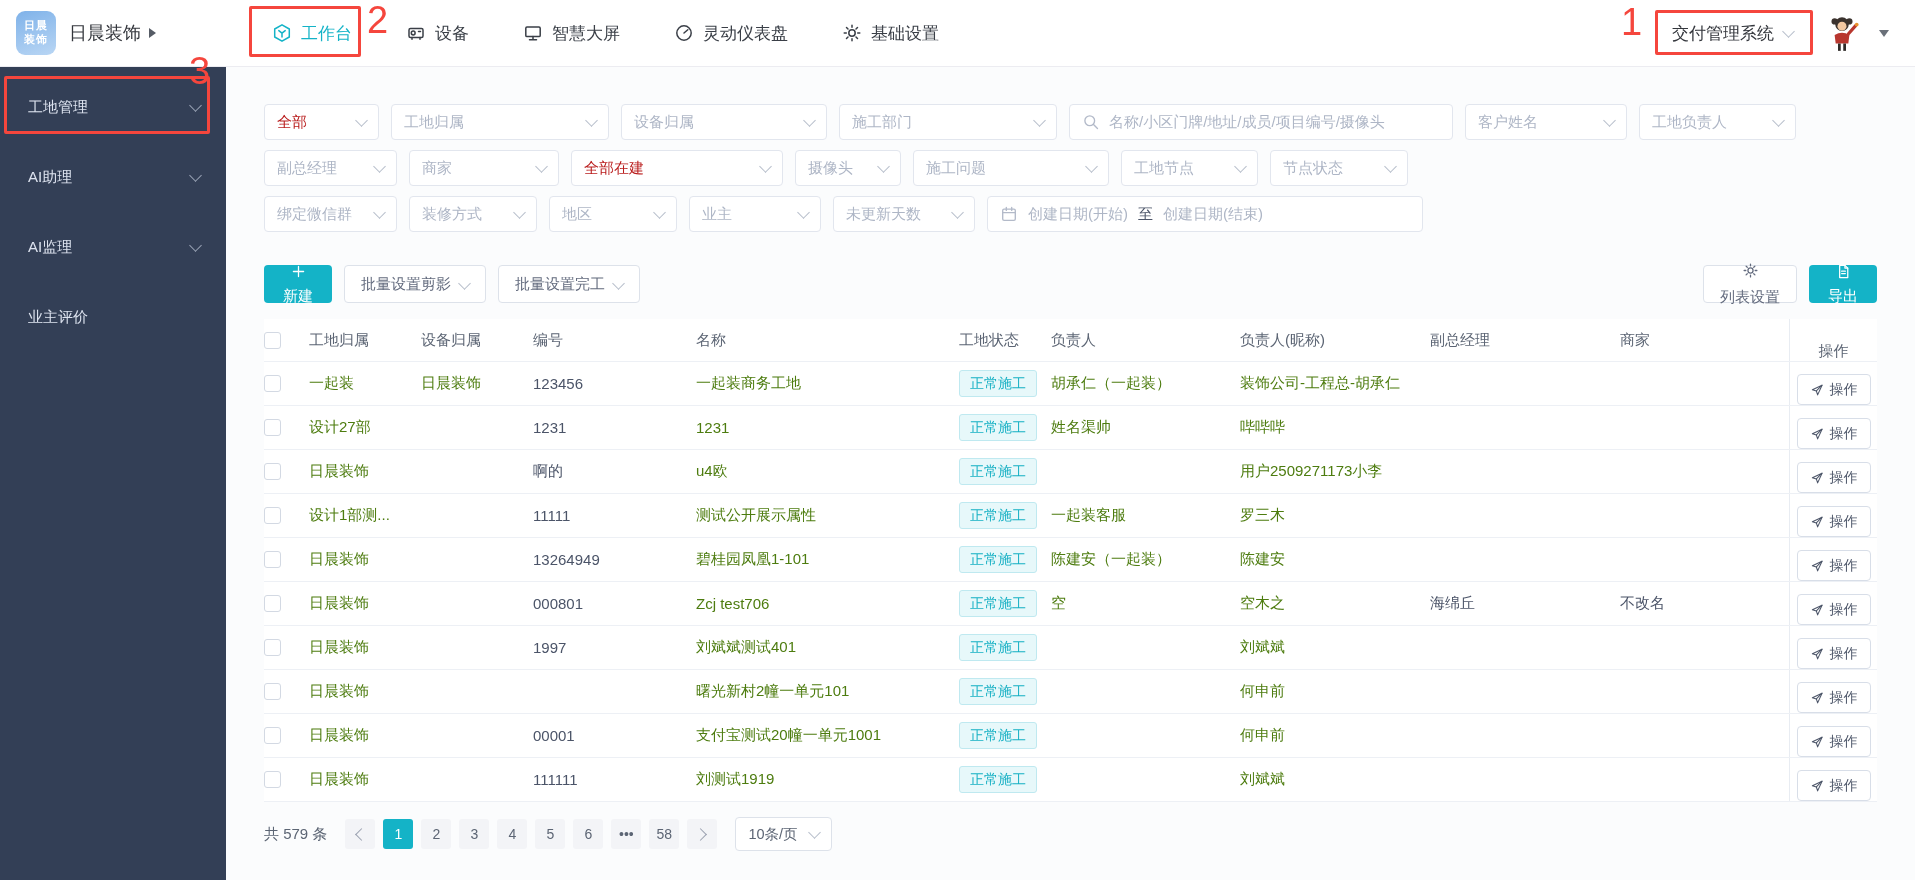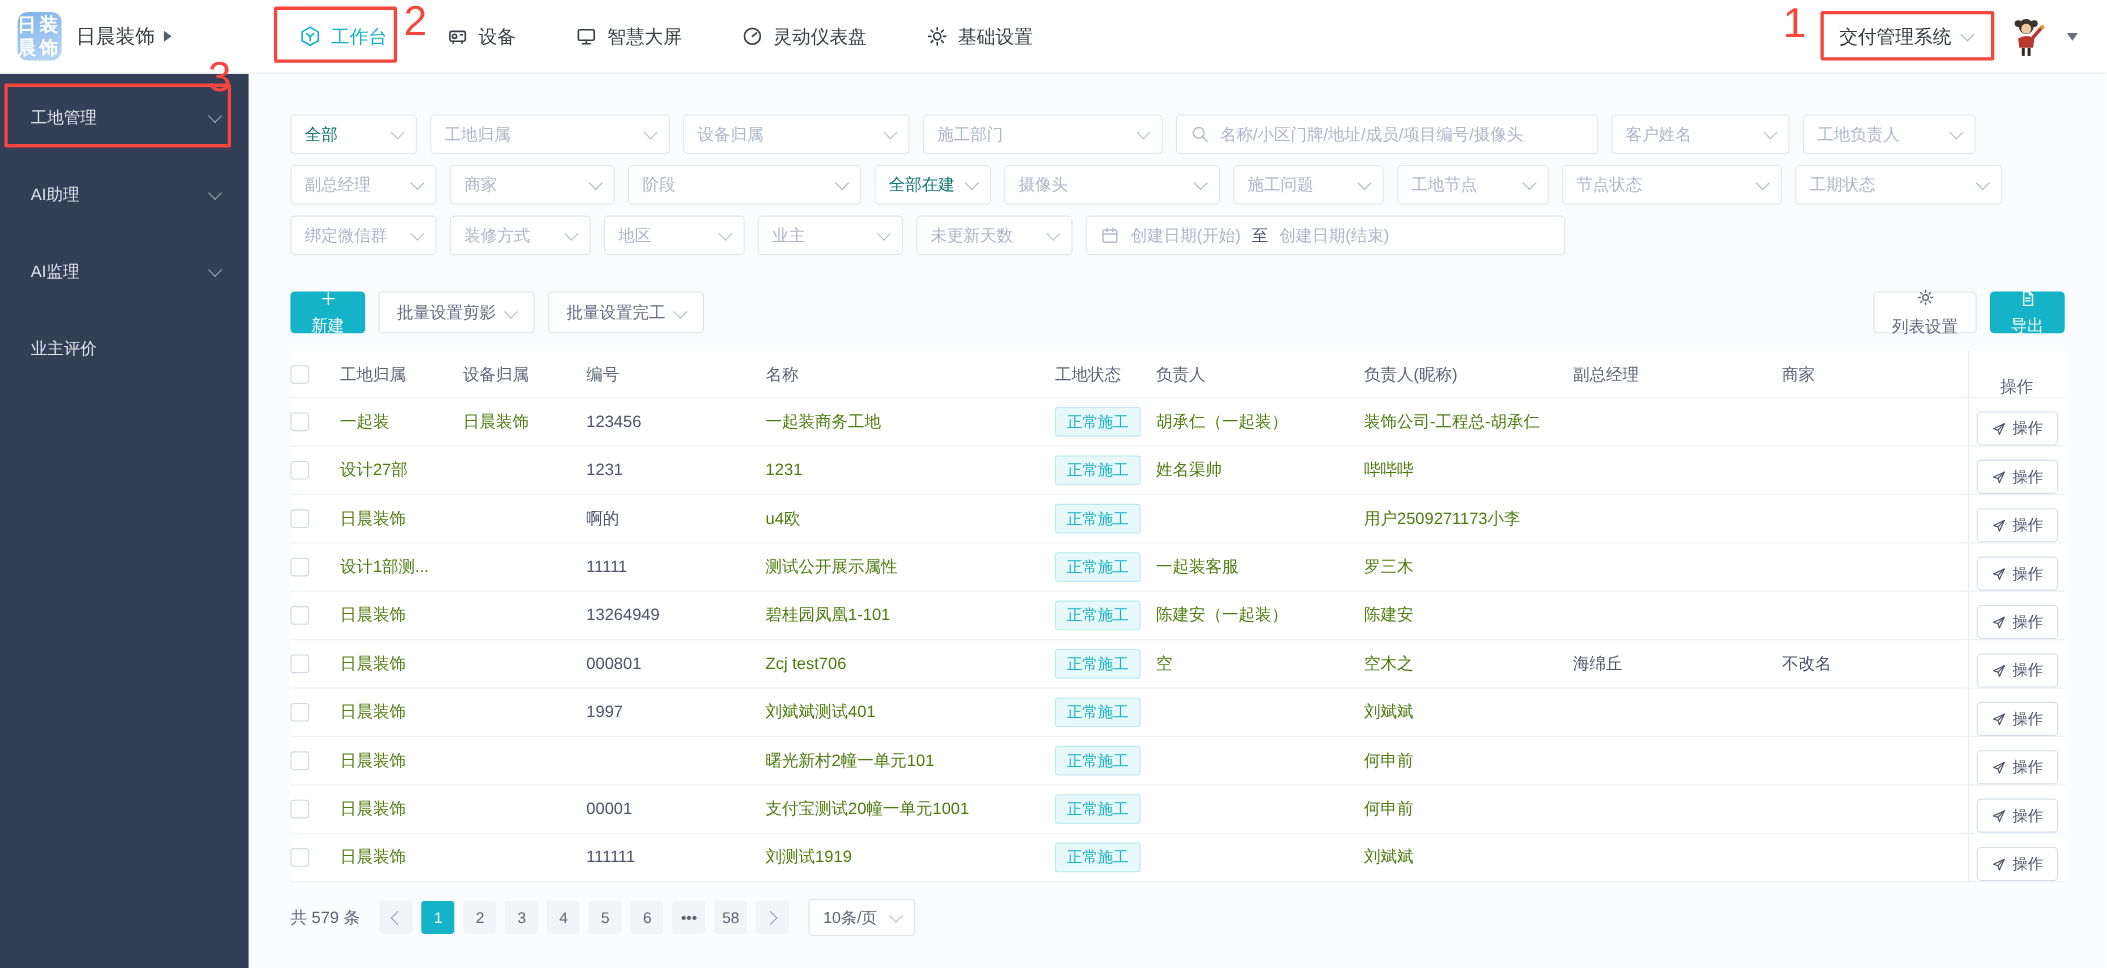--- a/index.html
+++ b/index.html
@@ -1,21 +1,21 @@
 <!DOCTYPE html>
 <html><head>
 <meta charset="utf-8">
 <style>
   html,body{margin:0;padding:0;background:#fff;}
   body{font-family:"Liberation Sans","DejaVu Sans",sans-serif;-webkit-font-smoothing:antialiased;}
   .app{position:relative;width:1915px;height:880px;background:#fff;overflow:hidden;}
 
   
   .top{position:absolute;left:0;top:0;width:100%;height:67px;background:#fff;border-bottom:1px solid #ececf1;display:flex;align-items:center;padding:0 26px 0 16px;box-sizing:border-box;z-index:3;}
-  .logo{width:40px;height:44px;border-radius:9px;background:linear-gradient(160deg,#7fb2e9,#b9d6f4);color:#fff;font-size:17px;font-weight:700;display:flex;align-items:center;justify-content:center;line-height:1.25;letter-spacing:1px;flex:none;}
+  .logo{width:40px;height:44px;border-radius:9px;background:linear-gradient(160deg,#7fb2e9,#b9d6f4);color:#fff;font-size:11px;font-weight:700;display:flex;flex-direction:column;align-items:center;justify-content:center;line-height:1.25;letter-spacing:1px;flex:none;}
   .company{margin-left:13px;font-size:18px;color:#33363c;font-weight:500;}
   .company-caret{margin-left:8px;width:0;height:0;border-left:7px solid #565c66;border-top:5px solid transparent;border-bottom:5px solid transparent;}
   .main-nav{display:flex;align-items:center;gap:54px;margin-left:116px;}
   .nav-item{display:flex;align-items:center;gap:9px;font-size:17px;color:#3a3f47;cursor:pointer;white-space:nowrap;}
   .nav-item.active{color:#14b3c7;}
   .nic{width:20px;height:20px;display:block;}
   .nic path,.nic circle,.nic rect{stroke:currentColor;fill:none;stroke-width:1.5;stroke-linecap:round;stroke-linejoin:round;}
   .iconwrap{display:inline-flex;align-items:center;}
   .hright{margin-left:auto;display:flex;align-items:center;gap:15px;}
   .sys-switch{display:flex;align-items:center;gap:10px;font-size:17px;color:#33363c;padding:9px 12px;cursor:pointer;white-space:nowrap;}
@@ -30,21 +30,21 @@
   .sidebar{position:absolute;left:0;top:67px;bottom:0;width:226px;background:#333f56;box-sizing:border-box;padding-top:12px;z-index:2;}
   .side-item{height:56px;margin-bottom:14px;display:flex;align-items:center;justify-content:space-between;padding:0 26px 0 28px;color:#dde3ef;font-size:15px;cursor:pointer;}
   .side-chev{border-color:#9aa3b6;}
 
   
   .main{position:absolute;left:226px;top:67px;right:0;bottom:0;background:#fbfcfd;padding:37px 38px 0 38px;box-sizing:border-box;overflow:hidden;}
   .frow{display:flex;gap:12px;margin-bottom:10px;}
   .fitem{height:36px;background:#fff;border:1px solid #e2e6ee;border-radius:4px;display:flex;align-items:center;padding:0 12px;box-sizing:border-box;font-size:15px;cursor:pointer;flex:none;}
   .fselect{justify-content:space-between;}
   .fph{color:#aeb6c6;white-space:nowrap;overflow:hidden;}
-  .fval{color:#0f766e;white-space:nowrap;}
+  .fval{color:#b91c1c;white-space:nowrap;}
   .fsearch{gap:9px;cursor:text;}
   .fdate{gap:10px;}
   .fdate .sep{color:#4b5468;}
   .ficon{width:18px;height:18px;flex:none;}
   .ficon path,.ficon circle,.ficon rect{stroke:#b3bac9;fill:none;stroke-width:1.5;stroke-linecap:round;stroke-linejoin:round;}
   #f-row1 .fitem:nth-child(1){width:115px}#f-row1 .fitem:nth-child(2){width:218px}#f-row1 .fitem:nth-child(3){width:206px}#f-row1 .fitem:nth-child(4){width:218px}#f-row1 .fitem:nth-child(5){width:384px}#f-row1 .fitem:nth-child(6){width:162px}#f-row1 .fitem:nth-child(7){width:157px}
   #f-row2 .fitem:nth-child(1){width:133px}#f-row2 .fitem:nth-child(2){width:150px}#f-row2 .fitem:nth-child(3){width:212px}#f-row2 .fitem:nth-child(4){width:106px}#f-row2 .fitem:nth-child(5){width:196px}#f-row2 .fitem:nth-child(6){width:137px}#f-row2 .fitem:nth-child(7){width:138px}#f-row2 .fitem:nth-child(8){width:200px}#f-row2 .fitem:nth-child(9){width:188px}
   #f-row3 .fitem:nth-child(1){width:133px}#f-row3 .fitem:nth-child(2){width:128px}#f-row3 .fitem:nth-child(3){width:128px}#f-row3 .fitem:nth-child(4){width:132px}#f-row3 .fitem:nth-child(5){width:142px}#f-row3 .fitem:nth-child(6){width:436px}
 
   
@@ -237,45 +237,37 @@
     <div class="frow" id="f-row2">
         <div class="fitem fselect">
           <span class="fph">副总经理</span>
           <span class="chev"></span>
         </div>
         <div class="fitem fselect">
           <span class="fph">商家</span>
           <span class="chev"></span>
         </div>
         <div class="fitem fselect">
-          <span class="fph">阶段</span>
-          <span class="chev"></span>
-        </div>
-        <div class="fitem fselect">
           <span class="fval">全部在建</span>
           <span class="chev"></span>
         </div>
         <div class="fitem fselect">
           <span class="fph">摄像头</span>
           <span class="chev"></span>
         </div>
         <div class="fitem fselect">
           <span class="fph">施工问题</span>
           <span class="chev"></span>
         </div>
         <div class="fitem fselect">
           <span class="fph">工地节点</span>
           <span class="chev"></span>
         </div>
         <div class="fitem fselect">
           <span class="fph">节点状态</span>
-          <span class="chev"></span>
-        </div>
-        <div class="fitem fselect">
-          <span class="fph">工期状态</span>
           <span class="chev"></span>
         </div>
       </div>
     <div class="frow" id="f-row3">
         <div class="fitem fselect">
           <span class="fph">绑定微信群</span>
           <span class="chev"></span>
         </div>
         <div class="fitem fselect">
           <span class="fph">装修方式</span>

